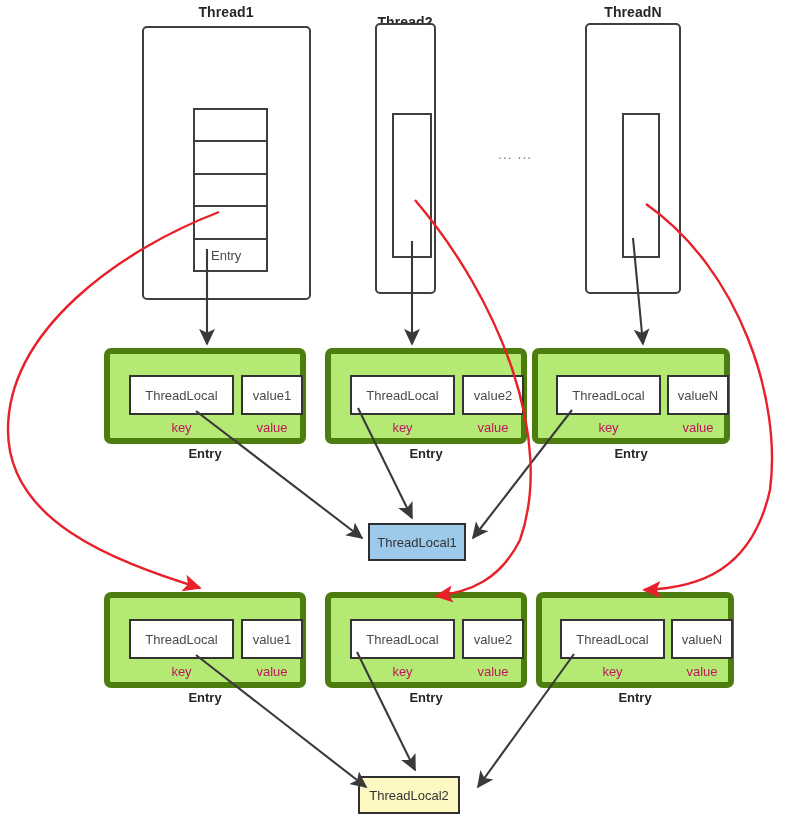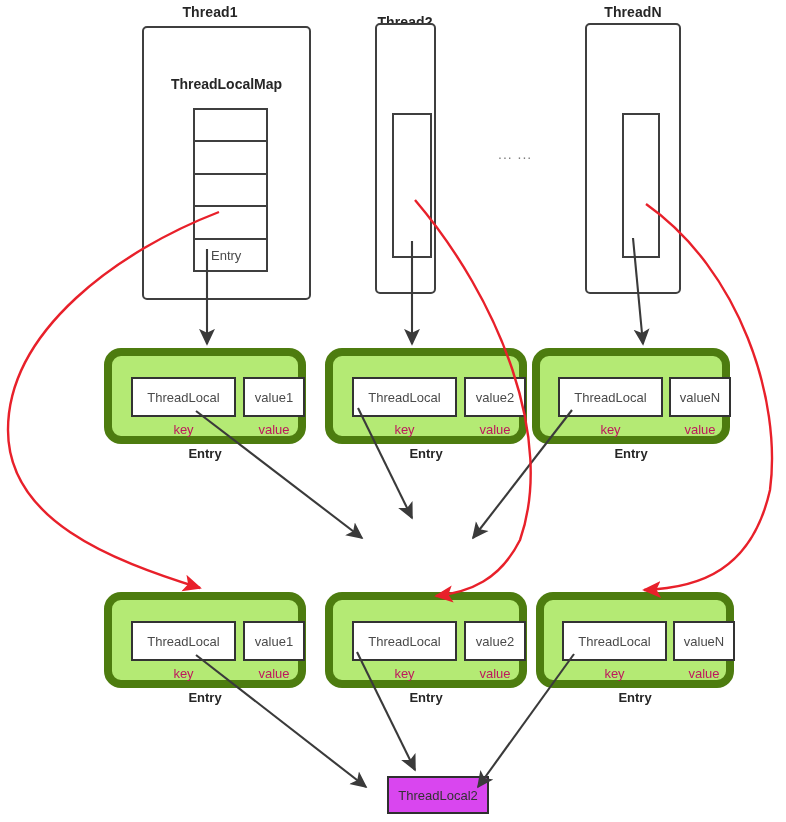--- a/index.html
+++ b/index.html
@@ -81,22 +81,22 @@
     position: absolute;
     font-size: 14px;
     color: #7d7d7d;
     letter-spacing: 1px;
     white-space: nowrap;
   }
   
   .entry-group {
     position: absolute;
     background: #b4ea74;
-    border: 8px solid #4d7c0f;
-    border-radius: 17px;
+    border: 6px solid #4d7c0f;
+    border-radius: 7px;
     box-sizing: border-box;
   }
   .entry-slot {
     position: absolute;
     background: #ffffff;
     border: 2px solid #333333;
     box-sizing: border-box;
     display: flex;
     align-items: center;
     justify-content: center;
@@ -138,29 +138,28 @@
     width: 786px;
     height: 822px;
     pointer-events: none;
   }
 </style>
 </head>
 <body>
 
 <div id="stage">
 
-  <div class="thread-title" style="left:126px; top:4px; width:168px;">Thread1</div>
+  <div class="thread-title" style="left:142px; top:4px; width:168px;">Thread1</div>
   <div class="thread-title" style="left:355px; top:14px; width:100px;">Thread2</div>
   <div class="thread-title" style="left:583px; top:4px; width:100px;">ThreadN</div>
 
   <div class="thread-box" style="left:142px; top:26px; width:169px; height:274px;"></div>
   <div class="thread-box" style="left:375px; top:23px; width:61px; height:271px;"></div>
   <div class="thread-box" style="left:585px; top:23px; width:96px; height:271px;"></div>
 
-  <div class="map-label" style="left:142px; top:76px; width:169px;">ThreadLocalMap</div>
 
   <div class="map-stack" style="left:193px; top:108px; width:75px; height:164px;">
     <div class="map-cell"></div>
     <div class="map-cell"></div>
     <div class="map-cell"></div>
     <div class="map-cell"></div>
     <div class="map-cell">
       <span class="map-cell-label">Entry</span>
     </div>
   </div>
@@ -187,20 +186,21 @@
   <div class="entry-caption" style="left:325px; top:446px; width:202px;">Entry</div>
 
   <div class="entry-group" style="left:532px; top:348px; width:198px; height:96px;">
     <div class="entry-slot" style="left:18px; top:21px; width:105px; height:40px;">ThreadLocal</div>
     <div class="entry-slot" style="left:129px; top:21px; width:62px; height:40px;">valueN</div>
     <div class="entry-sublabel" style="left:18px; top:66px; width:105px;">key</div>
     <div class="entry-sublabel" style="left:129px; top:66px; width:62px;">value</div>
   </div>
   <div class="entry-caption" style="left:532px; top:446px; width:198px;">Entry</div>
 
+  <div class="target-box" style="left:368px; top:523px; width:98px; height:38px; background:#9dc9ea;">ThreadLocal1</div>
 
   <div class="entry-group" style="left:104px; top:592px; width:202px; height:96px;">
     <div class="entry-slot" style="left:19px; top:21px; width:105px; height:40px;">ThreadLocal</div>
     <div class="entry-slot" style="left:131px; top:21px; width:62px; height:40px;">value1</div>
     <div class="entry-sublabel" style="left:19px; top:66px; width:105px;">key</div>
     <div class="entry-sublabel" style="left:131px; top:66px; width:62px;">value</div>
   </div>
   <div class="entry-caption" style="left:104px; top:690px; width:202px;">Entry</div>
 
   <div class="entry-group" style="left:325px; top:592px; width:202px; height:96px;">
@@ -212,21 +212,21 @@
   <div class="entry-caption" style="left:325px; top:690px; width:202px;">Entry</div>
 
   <div class="entry-group" style="left:536px; top:592px; width:198px; height:96px;">
     <div class="entry-slot" style="left:18px; top:21px; width:105px; height:40px;">ThreadLocal</div>
     <div class="entry-slot" style="left:129px; top:21px; width:62px; height:40px;">valueN</div>
     <div class="entry-sublabel" style="left:18px; top:66px; width:105px;">key</div>
     <div class="entry-sublabel" style="left:129px; top:66px; width:62px;">value</div>
   </div>
   <div class="entry-caption" style="left:536px; top:690px; width:198px;">Entry</div>
 
-  <div class="target-box" style="left:387px; top:776px; width:102px; height:38px; background:#d946ef;">ThreadLocal2</div>
+  <div class="target-box" style="left:358px; top:776px; width:102px; height:38px; background:#fef9c3;">ThreadLocal2</div>
 
   <svg id="arrows" viewBox="0 0 786 822">
     <defs>
       <marker id="ahDark" markerWidth="9" markerHeight="9" refX="7.2" refY="4.5" orient="auto" markerUnits="strokeWidth">
         <path d="M0,0.7 L8,4.5 L0,8.3 L1.9,4.5 Z" fill="#3a3a3a"></path>
       </marker>
       <marker id="ahRed" markerWidth="8.5" markerHeight="8.5" refX="7" refY="4.25" orient="auto" markerUnits="strokeWidth">
         <path d="M0,0.7 L7.8,4.25 L0,7.8 L1.8,4.25 Z" fill="#e8202a"></path>
       </marker>
     </defs>

